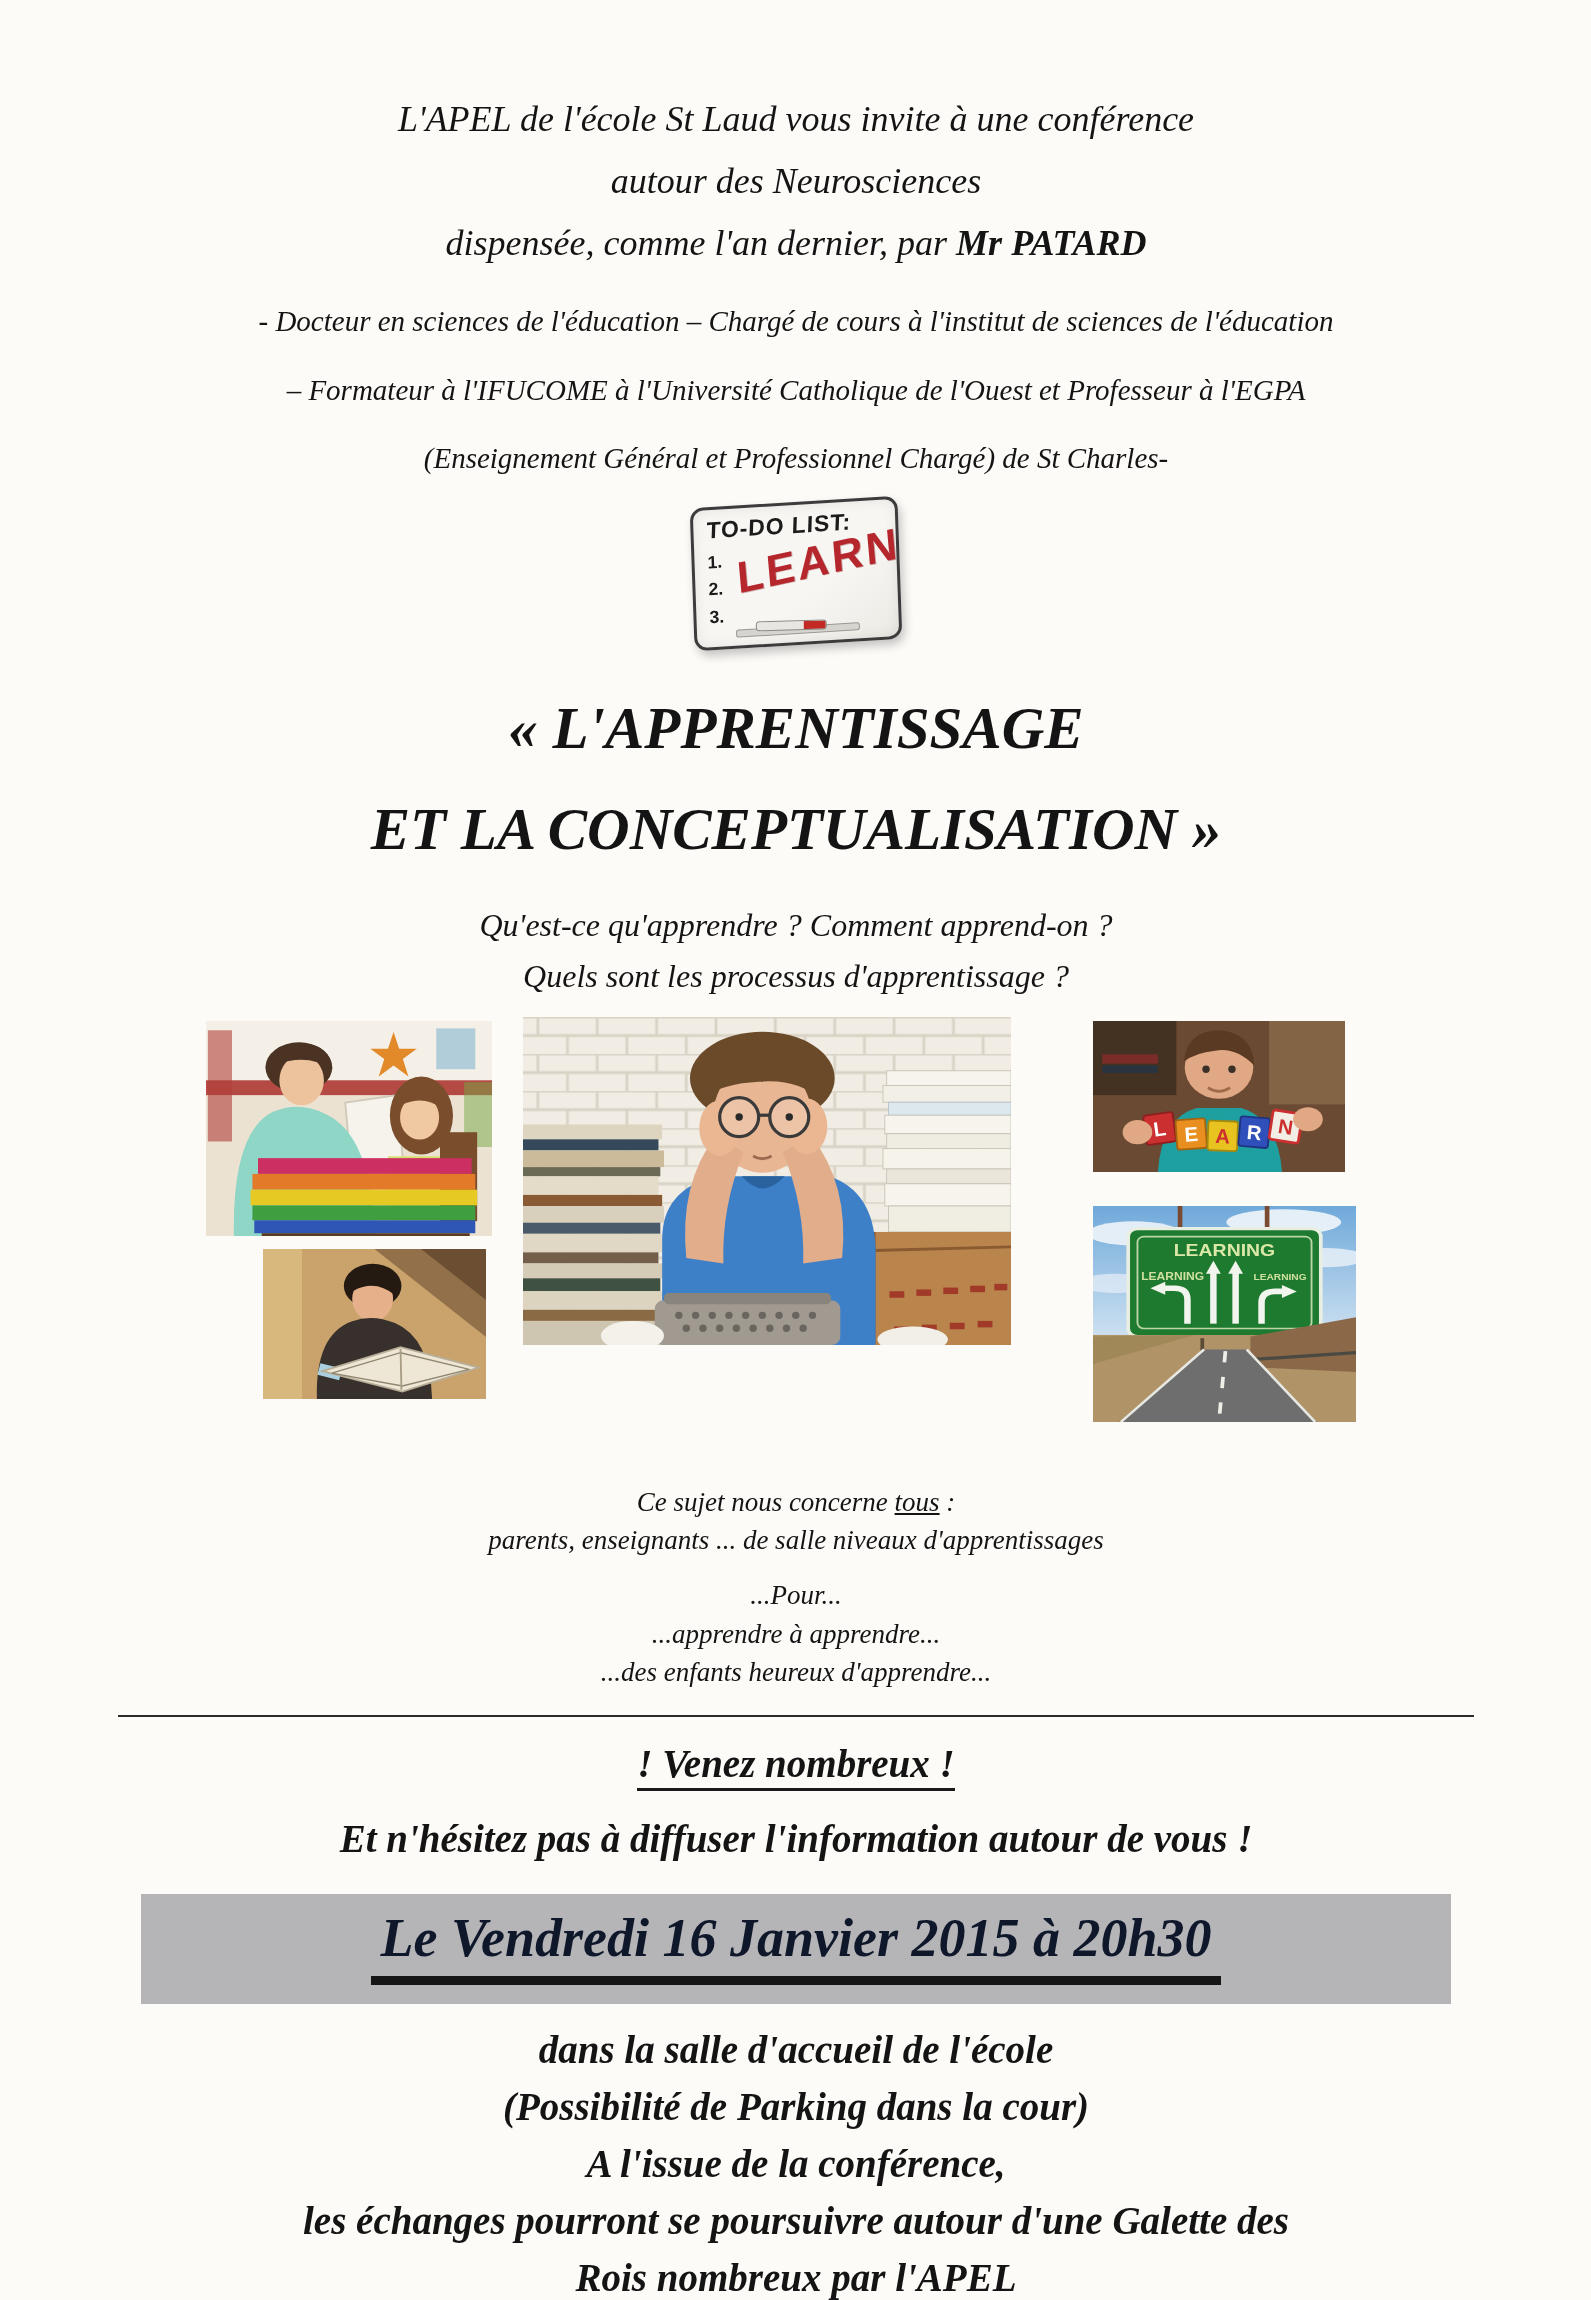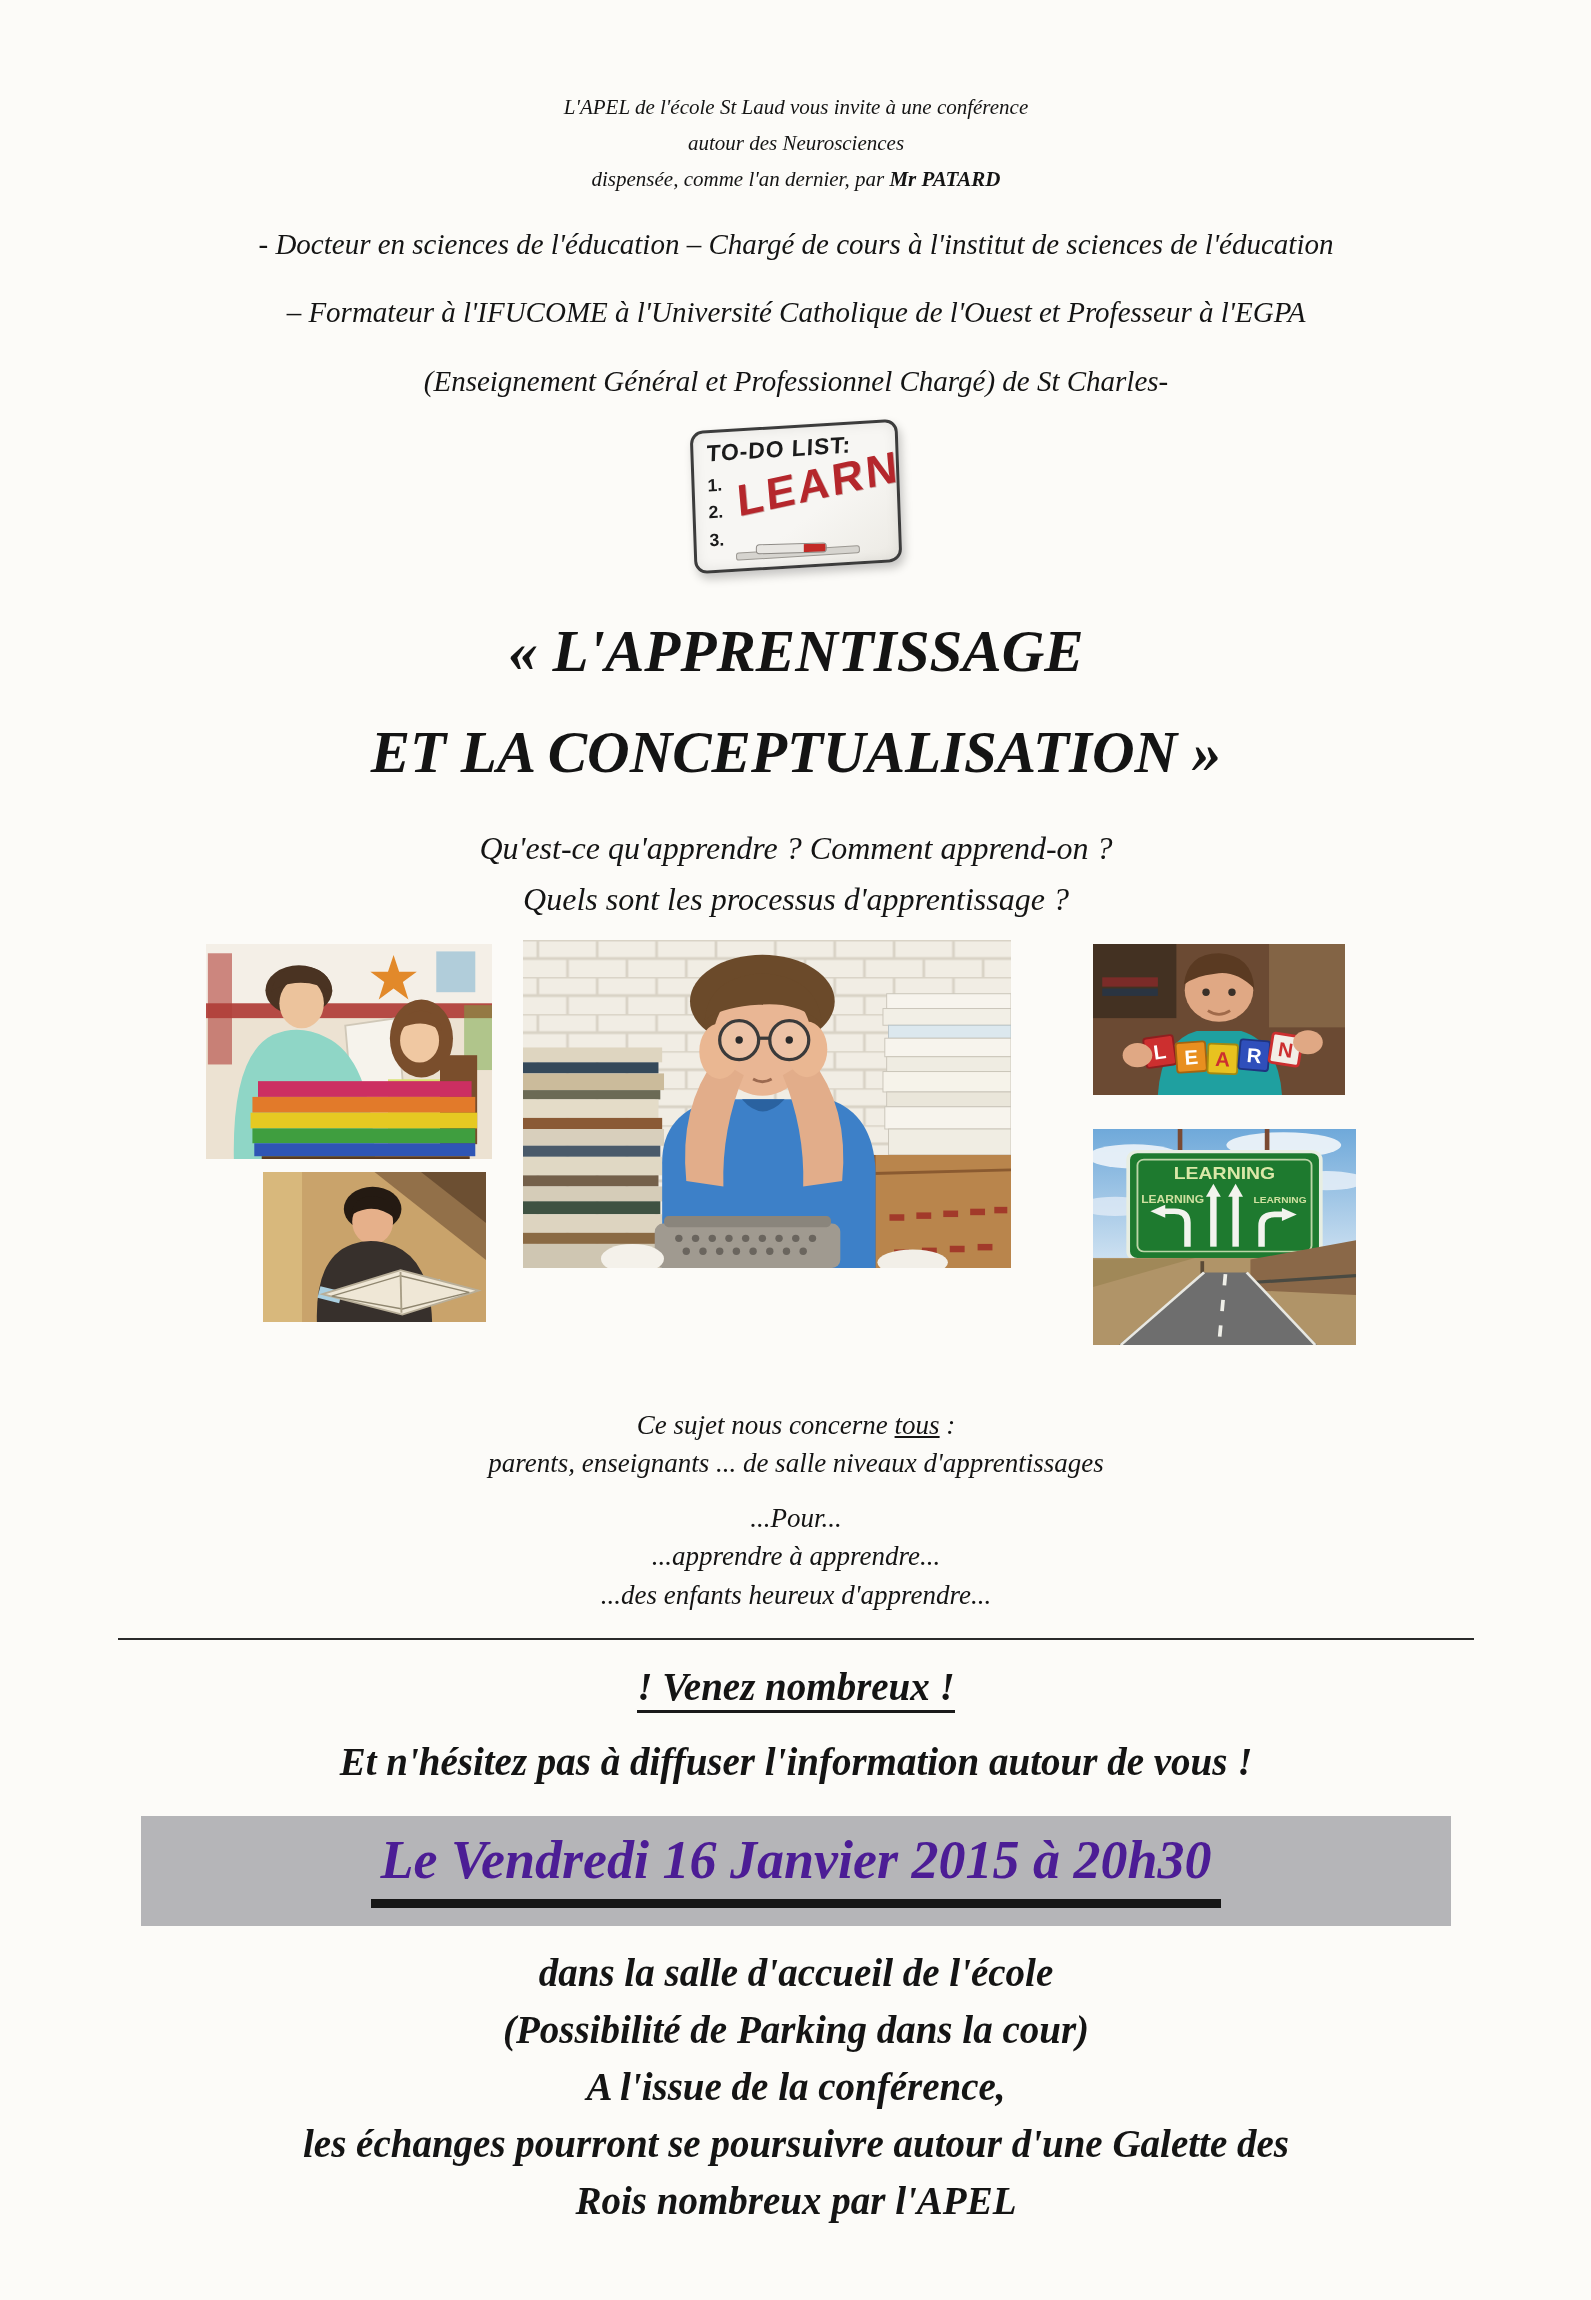--- a/index.html
+++ b/index.html
@@ -6,21 +6,21 @@
   body{
     width:1592px;height:2300px;
     background:#fcfbf8;
     font-family:"Liberation Serif", serif;
     color:#141414;
     overflow:hidden;
   }
   .page{position:relative;width:1592px;height:2300px;}
 
   
-  .intro{padding-top:89px;text-align:center;font-style:italic;font-size:21px;line-height:1.72;}
+  .intro{padding-top:89px;text-align:center;font-style:italic;font-size:36px;line-height:1.72;}
   .intro p{margin:0;}
   .intro .speaker{font-weight:bold;}
 
   .credentials{margin-top:18.6px;text-align:center;font-style:italic;font-size:29px;line-height:1.95;}
   .credentials p{margin:12px;}
 
   
   .sign-wrap{margin-top:15px;display:flex;justify-content:center;height:165px;}
   .todo-board{
     position:relative;width:202px;height:137px;
@@ -75,21 +75,21 @@
   .cta .u-thick{border-bottom:3.7px solid #1a1a1a;padding-bottom:2.8px;}
 
   
   .date-band{
     margin:24px auto 0;width:1310px;
     background:#b5b5b8;
     text-align:center;padding:13px 0 18.6px;
   }
   .date-band .date{
     display:inline-block;
-    font-weight:bold;font-style:italic;font-size:54px;color:#4c1d95;
+    font-weight:bold;font-style:italic;font-size:54px;color:#0f172a;
     border-bottom:9.3px solid #161616;padding:0 9.3px 7.4px;
   }
 
   
   .bottom{margin-top:18.6px;text-align:center;font-weight:bold;font-style:italic;font-size:39px;line-height:1.46;}
   .bottom p{margin:0;}
 </style>
 </head>
 <body>
 

